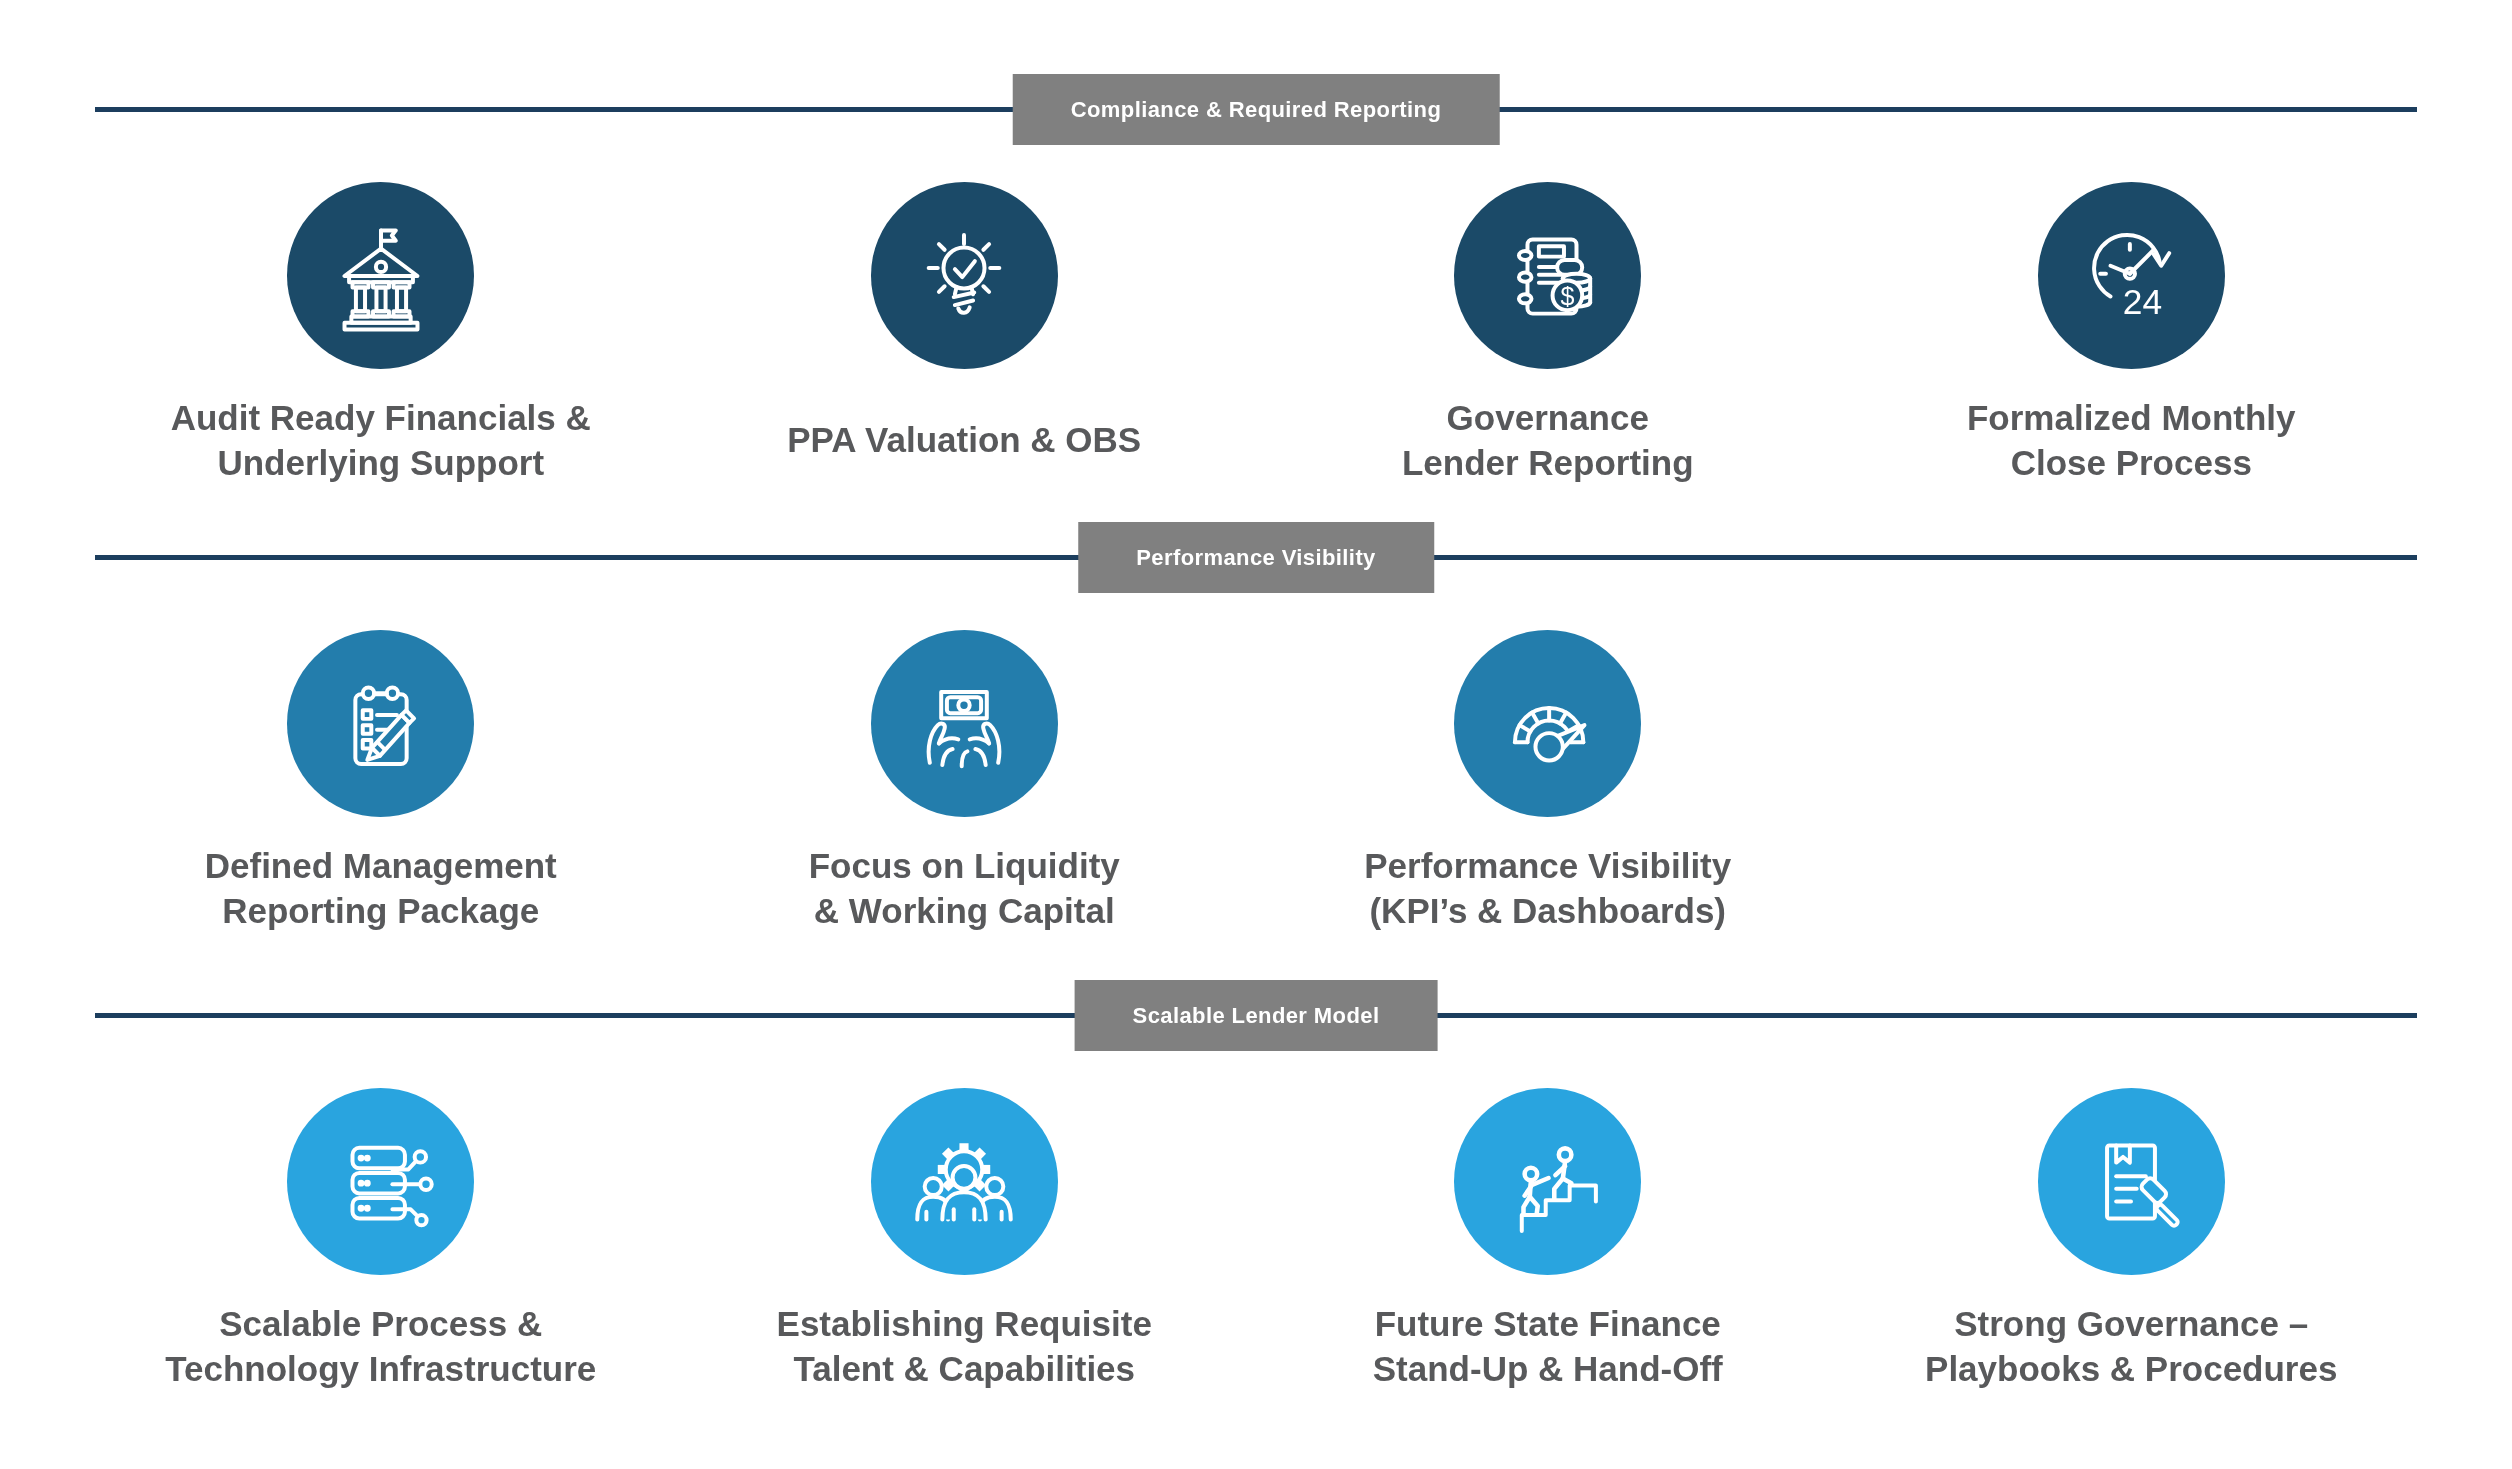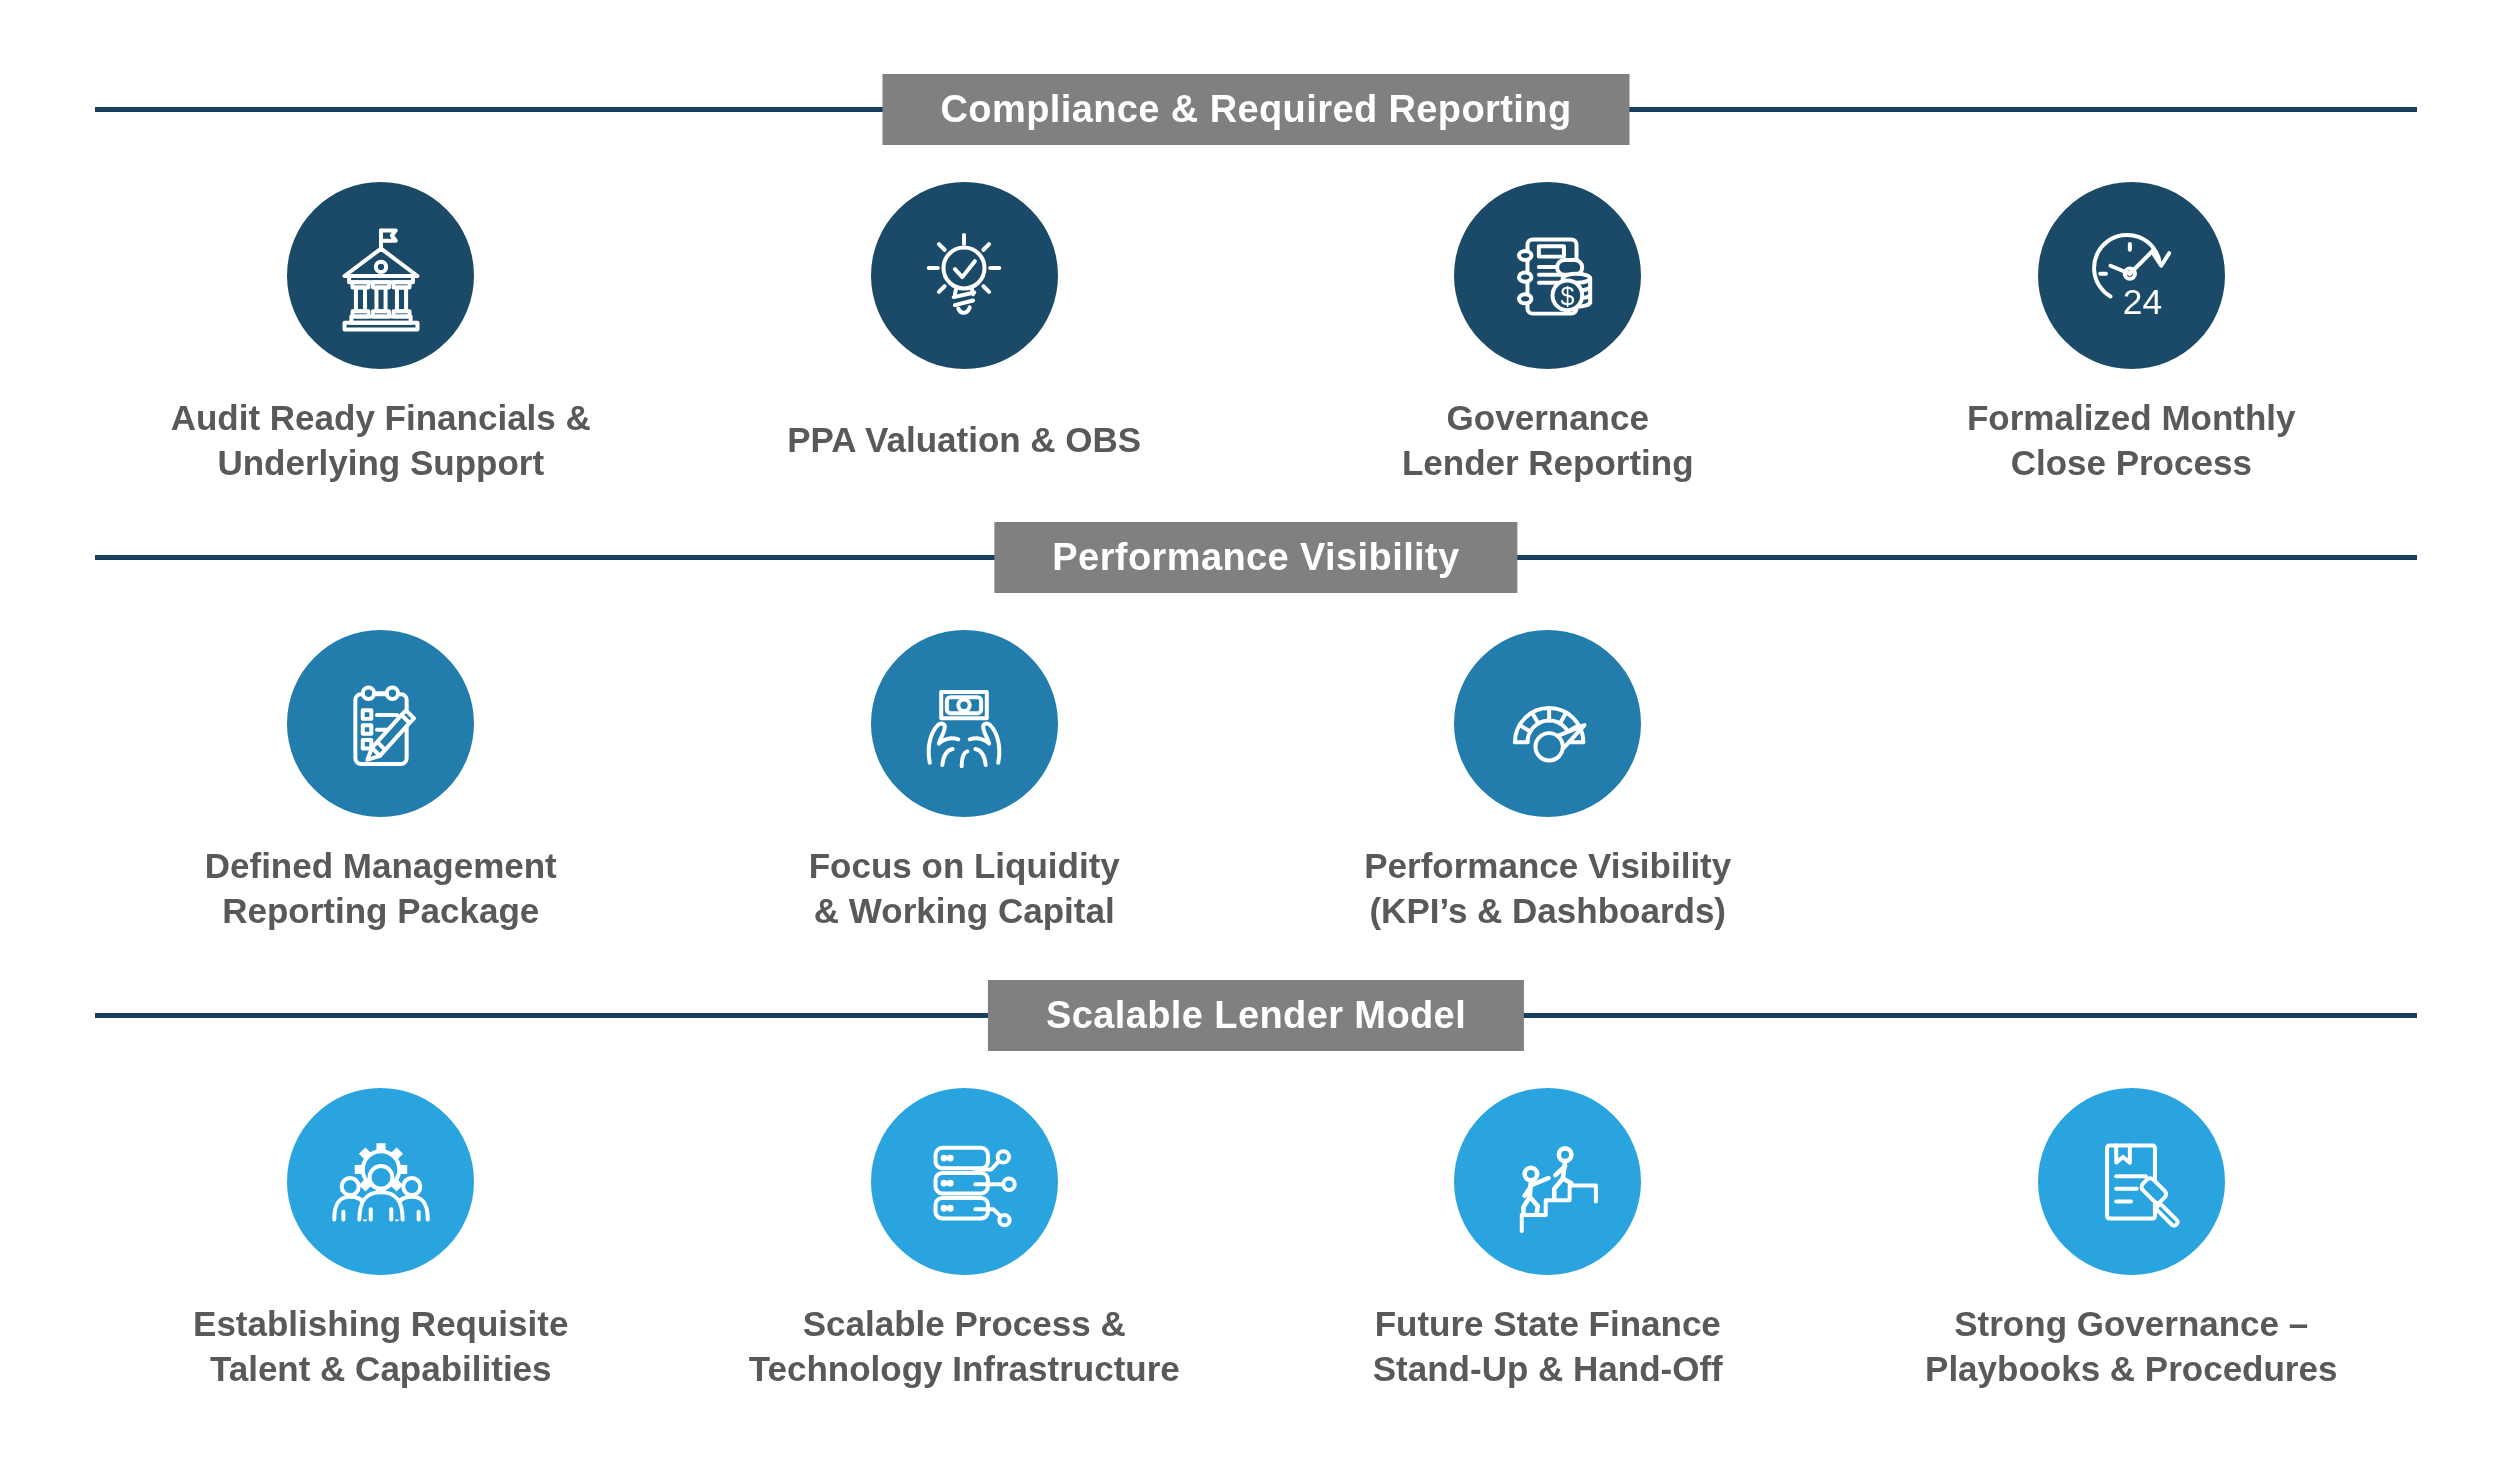--- a/index.html
+++ b/index.html
@@ -1,21 +1,21 @@
 <!DOCTYPE html>
 <html style="font-size:12px"><head>
 <meta charset="utf-8">
 <style>
   html,body{margin:0;padding:0;background:#ffffff;}
   body{width:2512px;height:1469px;font-family:"Liberation Sans",sans-serif;overflow:hidden;}
 
   .section-header{position:relative;height:71px;margin-left:95px;margin-right:95px;}
   .header-line{position:absolute;left:0;right:0;top:50%;height:4.5px;margin-top:-2.2px;background:#1C3E5E;}
   .header-band{position:absolute;left:50%;transform:translateX(-50%);top:0;bottom:0;
-    background:#808080;color:#ffffff;font-size:38px;font-weight:bold;letter-spacing:0.4px;
+    background:#808080;color:#ffffff;font-size:22px;font-weight:bold;letter-spacing:0.4px;
     display:flex;align-items:center;white-space:nowrap;padding:4px 58px;}
 
   .icons-row{display:grid;grid-template-columns:repeat(4,1fr);padding:0 89px;margin-top:37px;}
   .cell{display:flex;flex-direction:column;align-items:center;}
   .circle{width:187px;height:187px;border-radius:50%;background:var(--c);
     display:flex;align-items:center;justify-content:center;}
   .label{margin-top:22px;font-size:35px;font-weight:bold;color:#58595B;text-align:center;
     white-space:pre-line;line-height:1.30;min-height:98px;display:flex;flex-direction:column;justify-content:center;}
 
   .sec1{--c:#1B4A68;}
@@ -200,20 +200,44 @@
   </div>
 
 </div>
 
 <div class="section-header mt-last">
   <div class="header-line"></div>
   <div class="header-band">Scalable Lender Model</div>
 </div>
 
 <div class="icons-row sec3">
+  <div class="cell">
+    <div class="circle">
+      <svg viewBox="0 0 200 200">
+        <rect x="50" y="40" width="92" height="36" rx="12"></rect>
+        <circle cx="65" cy="58" r="2.5" fill="#fff"></circle>
+          <circle cx="76" cy="58" r="2.5" fill="#fff"></circle>
+        <rect x="50" y="84" width="92" height="36" rx="12"></rect>
+        <circle cx="65" cy="102" r="2.5" fill="#fff"></circle>
+          <circle cx="76" cy="102" r="2.5" fill="#fff"></circle>
+        <rect x="50" y="128" width="92" height="36" rx="12"></rect>
+        <circle cx="65" cy="146" r="2.5" fill="#fff"></circle>
+          <circle cx="76" cy="146" r="2.5" fill="#fff"></circle>
+        <polyline points="120,78 148,78 161,64"></polyline>
+        <circle cx="169" cy="56" r="10"></circle>
+        <line x1="120" y1="104" x2="168" y2="104"></line>
+        <circle cx="179" cy="104" r="10"></circle>
+        <polyline points="120,148 152,148 164,160"></polyline>
+        <circle cx="171" cy="167" r="9"></circle>
+      </svg>
+    </div>
+    <div class="label">Scalable Process &amp;
+Technology Infrastructure</div>
+  </div>
+
   <div class="cell">
     <div class="circle">
       <svg viewBox="0 0 200 200">
         <circle cx="100" cy="78" r="32"></circle>
         <g stroke-linecap="butt" stroke-width="16">
           <line x1="132" y1="78" x2="146" y2="78"></line>
           <line x1="122" y1="56" x2="133" y2="45"></line>
           <line x1="100" y1="46" x2="100" y2="32"></line>
           <line x1="78" y1="56" x2="67" y2="45"></line>
           <line x1="68" y1="78" x2="54" y2="78"></line>
@@ -233,44 +257,20 @@
         <line x1="166" y1="166" x2="166" y2="152"></line>
       </svg>
     </div>
     <div class="label">Establishing Requisite
 Talent &amp; Capabilities</div>
   </div>
 
   <div class="cell">
     <div class="circle">
       <svg viewBox="0 0 200 200">
-        <rect x="50" y="40" width="92" height="36" rx="12"></rect>
-        <circle cx="65" cy="58" r="2.5" fill="#fff"></circle>
-          <circle cx="76" cy="58" r="2.5" fill="#fff"></circle>
-        <rect x="50" y="84" width="92" height="36" rx="12"></rect>
-        <circle cx="65" cy="102" r="2.5" fill="#fff"></circle>
-          <circle cx="76" cy="102" r="2.5" fill="#fff"></circle>
-        <rect x="50" y="128" width="92" height="36" rx="12"></rect>
-        <circle cx="65" cy="146" r="2.5" fill="#fff"></circle>
-          <circle cx="76" cy="146" r="2.5" fill="#fff"></circle>
-        <polyline points="120,78 148,78 161,64"></polyline>
-        <circle cx="169" cy="56" r="10"></circle>
-        <line x1="120" y1="104" x2="168" y2="104"></line>
-        <circle cx="179" cy="104" r="10"></circle>
-        <polyline points="120,148 152,148 164,160"></polyline>
-        <circle cx="171" cy="167" r="9"></circle>
-      </svg>
-    </div>
-    <div class="label">Scalable Process &amp;
-Technology Infrastructure</div>
-  </div>
-
-  <div class="cell">
-    <div class="circle">
-      <svg viewBox="0 0 200 200">
         <path d="M54 186 L54 158 L96 158 L96 132 L138 132 L138 106 L184 106 L184 134" stroke-width="7"></path>
         <g stroke-width="8">
           <circle cx="70" cy="86" r="11"></circle>
           <line x1="70" y1="98" x2="68" y2="126"></line>
           <line x1="70" y1="106" x2="101" y2="93"></line>
           <line x1="70" y1="108" x2="59" y2="124"></line>
           <polyline points="68,126 57,144 57,157"></polyline>
           <polyline points="68,126 82,142 80,157"></polyline>
           <circle cx="130" cy="52" r="11"></circle>
           <line x1="130" y1="64" x2="126" y2="94"></line>

